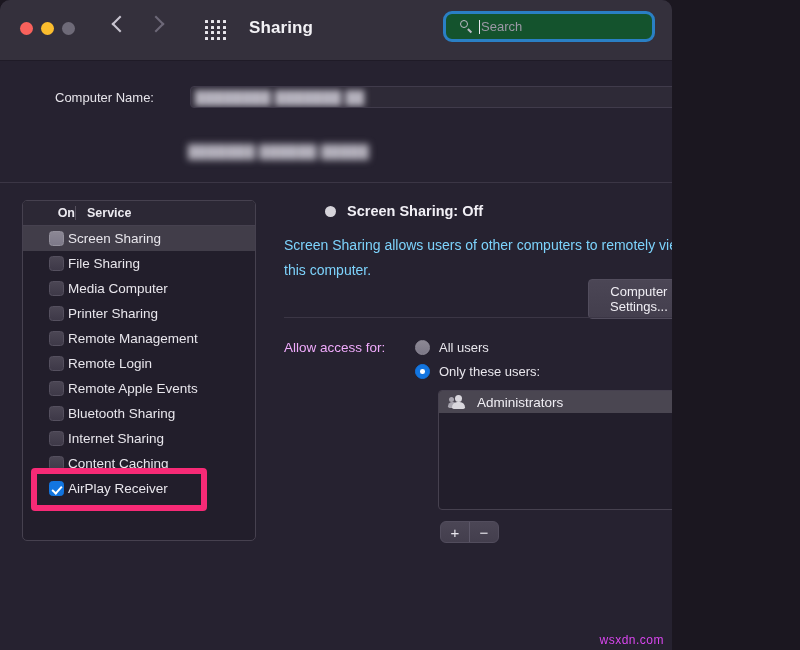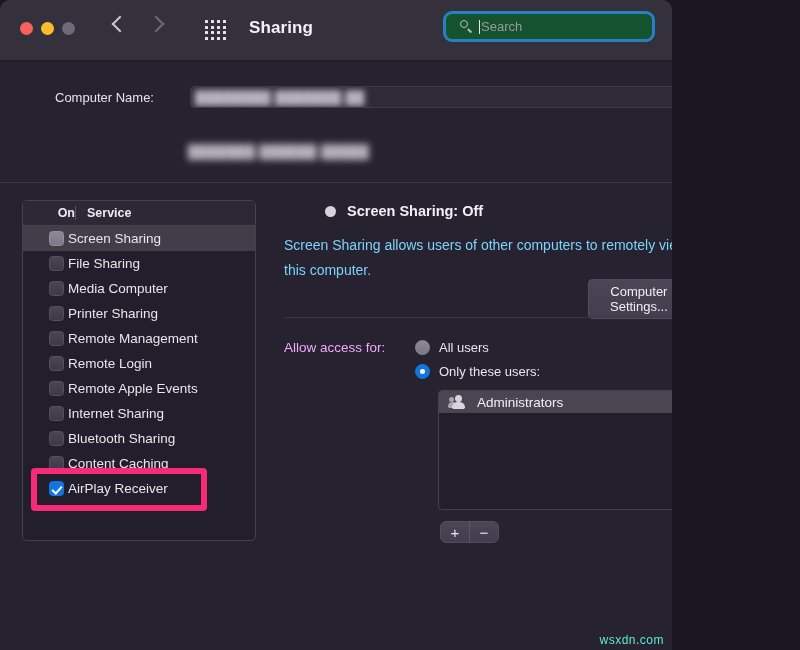--- a/index.html
+++ b/index.html
@@ -516,21 +516,21 @@
     font-size: 14px;
     font-weight: bold;
     cursor: default;
   }
 
   .watermark {
     position: absolute;
     right: 8px;
     bottom: 3px;
     font-size: 12px;
-    color: #5eead4;
+    color: #d946ef;
     letter-spacing: 0.5px;
   }
 </style>
 </head>
 <body>
 
 <div class="window">
 
   <div class="titlebar">
     <div class="traffic">
@@ -610,25 +610,25 @@
         <div class="svc-row">
           <span class="cb"></span>
           <span class="svc-name">Remote Login</span>
         </div>
         <div class="svc-row">
           <span class="cb"></span>
           <span class="svc-name">Remote Apple Events</span>
         </div>
         <div class="svc-row">
           <span class="cb"></span>
+          <span class="svc-name">Bluetooth Sharing</span>
+        </div>
+        <div class="svc-row">
+          <span class="cb"></span>
           <span class="svc-name">Internet Sharing</span>
-        </div>
-        <div class="svc-row">
-          <span class="cb"></span>
-          <span class="svc-name">Bluetooth Sharing</span>
         </div>
         <div class="svc-row">
           <span class="cb"></span>
           <span class="svc-name">Content Caching</span>
         </div>
         <div class="svc-row">
           <span class="cb checked"></span>
           <span class="svc-name">AirPlay Receiver</span>
         </div>
       </div>

